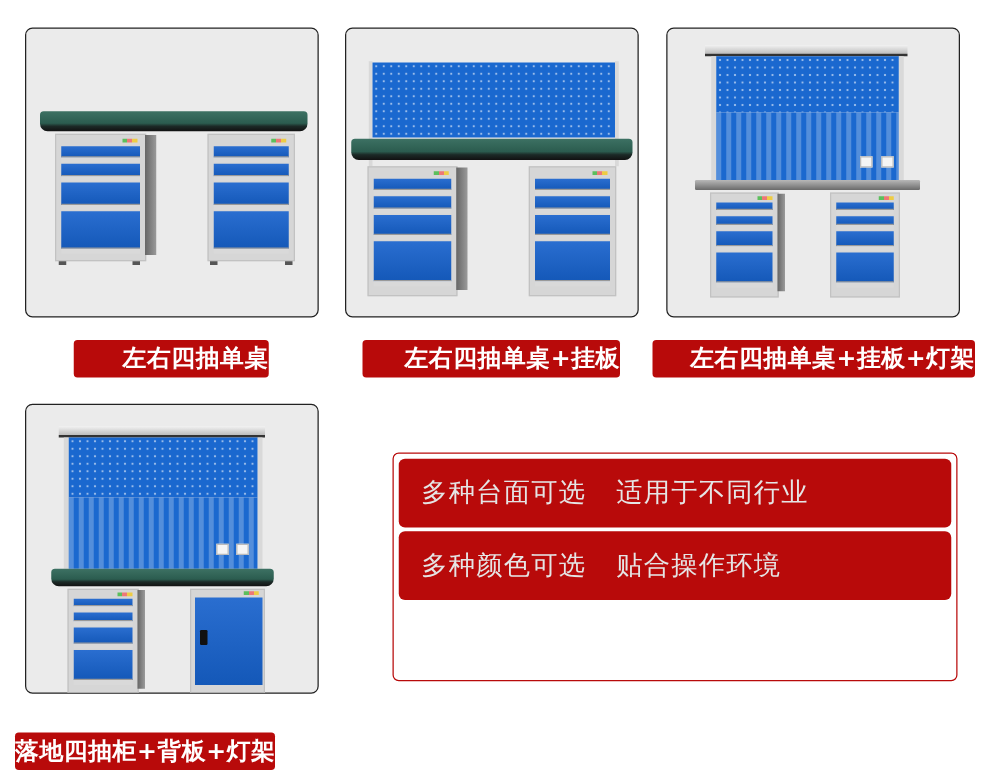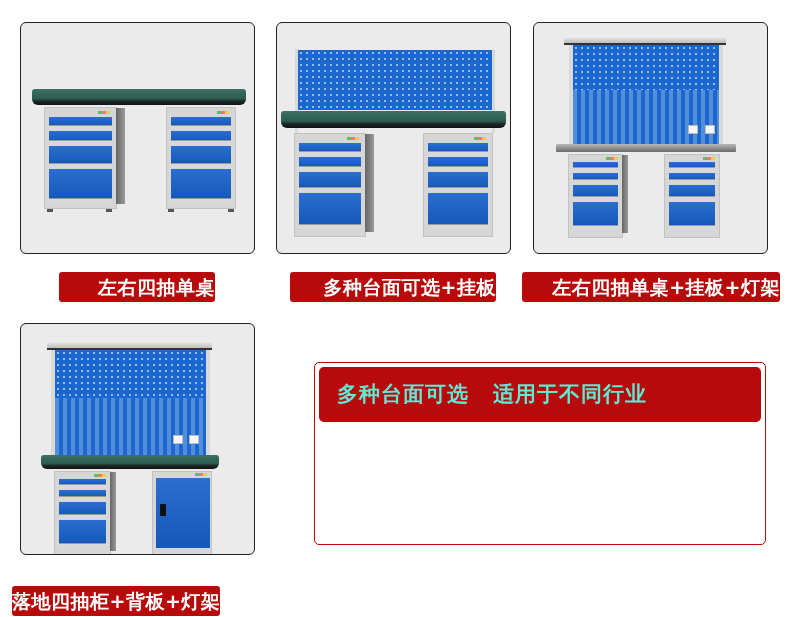--- a/index.html
+++ b/index.html
@@ -96,22 +96,22 @@
     left: 314px; top: 362px; width: 452px; height: 183px;
     border: 1.5px solid #b80a0a;
     border-radius: 5px;
     background: #fff;
   }
   .feature-row {
     position: absolute;
     left: 4px; right: 4px; height: 55px;
     background: #b80a0a;
     border-radius: 5px;
-    color: #5eead4;
-    font-weight: bold;
+    color: #e5e5e5;
+    font-weight: normal;
     font-size: 21px;
     line-height: 55px;
     padding-left: 18px;
     white-space: nowrap;
     letter-spacing: 1px;
   }
   .feature-row .gap { display: inline-block; width: 24px; }
 </style>
 </head>
 <body>
@@ -154,21 +154,21 @@
     <div class="drawer" style="top:59px;height:36px;"></div>
   </div>
   <div class="cabinet" style="left:146px;top:110px;width:70px;height:104px;">
     <div class="indicator" style="right:6px;top:3px;"></div>
     <div class="drawer" style="top:9px;height:13px;"></div>
     <div class="drawer" style="top:23px;height:14px;"></div>
     <div class="drawer" style="top:38px;height:20px;"></div>
     <div class="drawer" style="top:59px;height:36px;"></div>
   </div>
 </div>
-<div class="label" style="left:290px;top:272px;width:206px;">多种台面可选+挂板</div>
+<div class="label" style="left:290px;top:272px;width:206px;">左右四抽单桌+挂板</div>
 
 <div class="panel" style="left:533px;top:22px;width:235px;height:232px;">
   <div class="lamp" style="left:30px;top:13px;width:162px;height:9px;"></div>
   <div class="frame" style="left:35px;top:22px;width:4px;height:102px;"></div>
   <div class="frame" style="left:185px;top:22px;width:4px;height:102px;"></div>
   <div class="pegboard" style="left:39px;top:22px;width:146px;height:45px;"></div>
   <div class="pegboard lower" style="left:39px;top:67px;width:146px;height:57px;"></div>
   <div class="socket" style="left:154px;top:102px;"></div>
   <div class="socket" style="left:171px;top:102px;"></div>
   <div class="top-steel" style="left:22px;top:121px;width:180px;height:8px;"></div>
@@ -212,13 +212,16 @@
     <div class="door" style="left:3px;top:6px;width:54px;height:70px;"></div>
     <div class="lock" style="left:7px;top:32px;"></div>
   </div>
 </div>
 <div class="label" style="left:12px;top:586px;width:208px;">落地四抽柜+背板+灯架</div>
 
 <div class="features">
   <div class="feature-row" style="top:4px;">
     <span>多种台面可选</span><span class="gap"></span><span>适用于不同行业</span>
   </div>
+  <div class="feature-row" style="top:62px;">
+    <span>多种颜色可选</span><span class="gap"></span><span>贴合操作环境</span>
+  </div>
 </div>
 
 </body></html>

